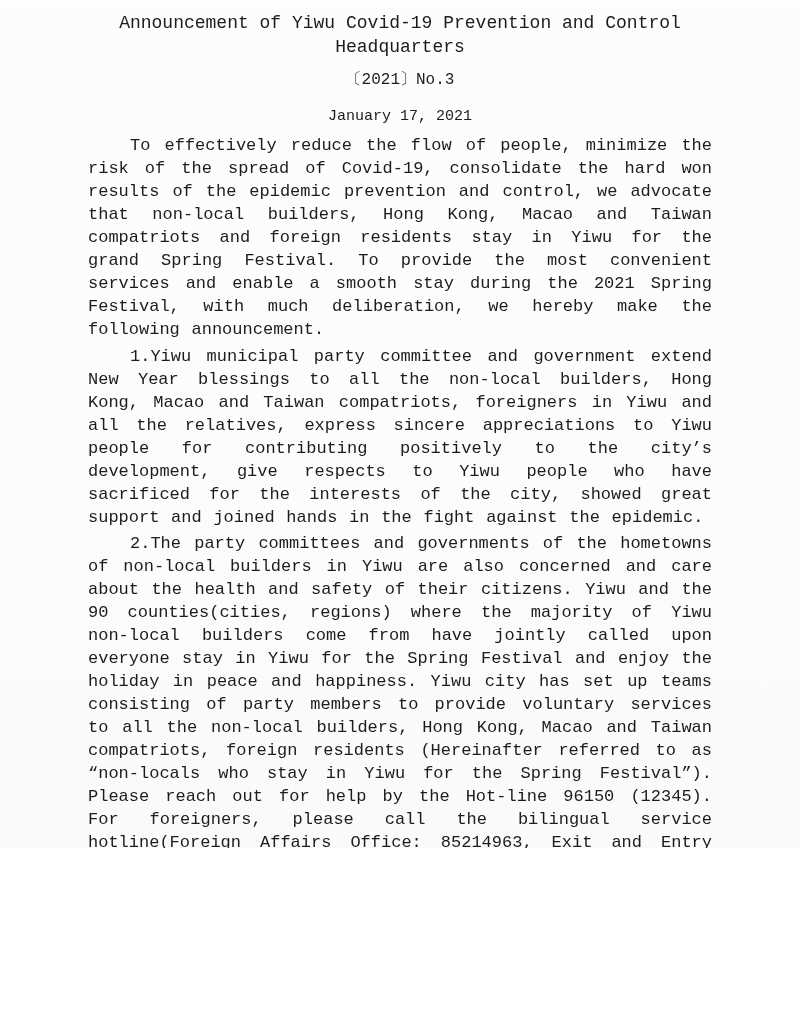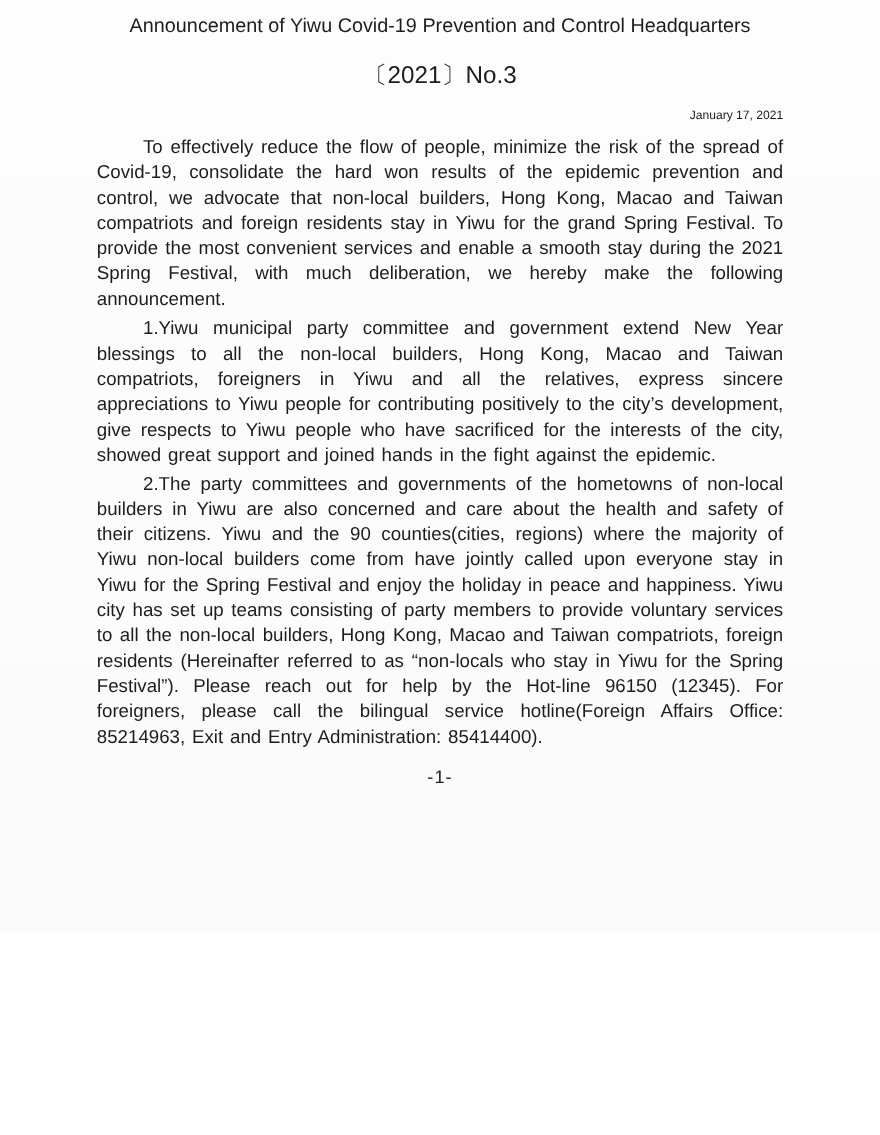--- a/index.html
+++ b/index.html
@@ -8,45 +8,45 @@
     width: 800px;
     background: #ffffff;
   }
 
   .page {
     position: relative;
     width: 800px;
     height: 848px;
     background: linear-gradient(180deg, #fdfdfd 0%, #fcfcfc 60%, #fafafa 100%);
     overflow: hidden;
-    font-family: Liberation Sans, sans-serif;
+    font-family: Liberation Mono, monospace;
     color: #1c1c1c;
   }
 
   .doc-header {
     padding-top: 11px;
   }
 
   .doc-title {
     text-align: center;
     font-size: 18px;
     line-height: 24px;
     margin: 0 60px;
   }
 
   .doc-number {
     text-align: center;
-    font-size: 22px;
+    font-size: 16px;
     line-height: 24px;
-    margin-top: 21px;
+    margin-top: 9px;
   }
 
   .doc-date {
-    text-align: right;
-    font-size: 11px;
+    text-align: center;
+    font-size: 15px;
     line-height: 24px;
     margin: 13px 88px 0 88px;
   }
 
   .doc-body {
     margin: 5px 88px 0 88px;
   }
 
   .doc-body p {
     font-size: 17px;

